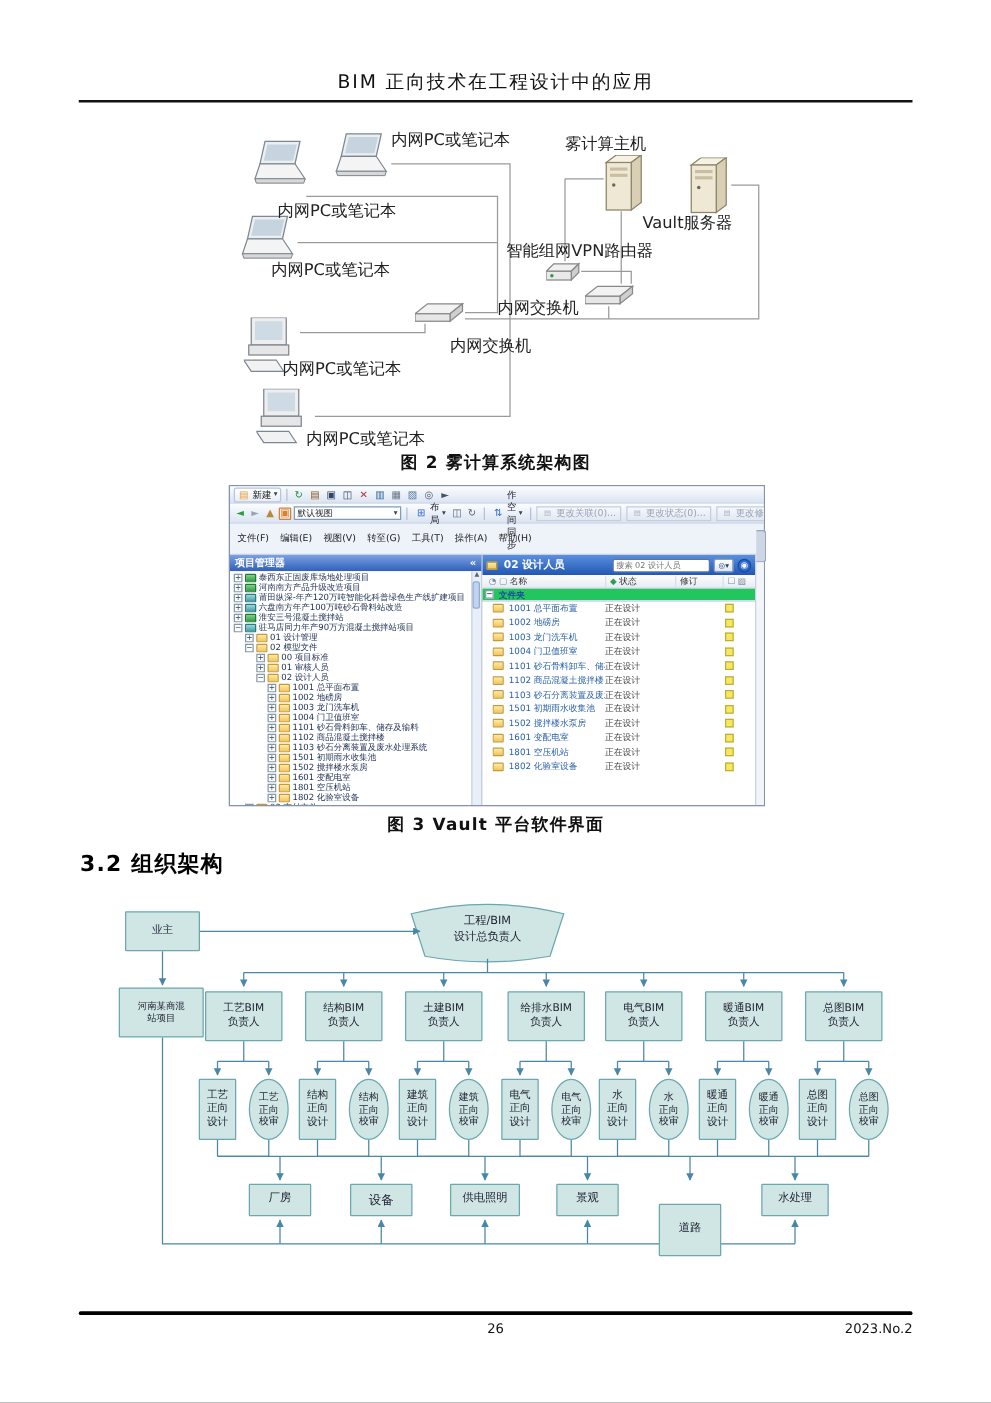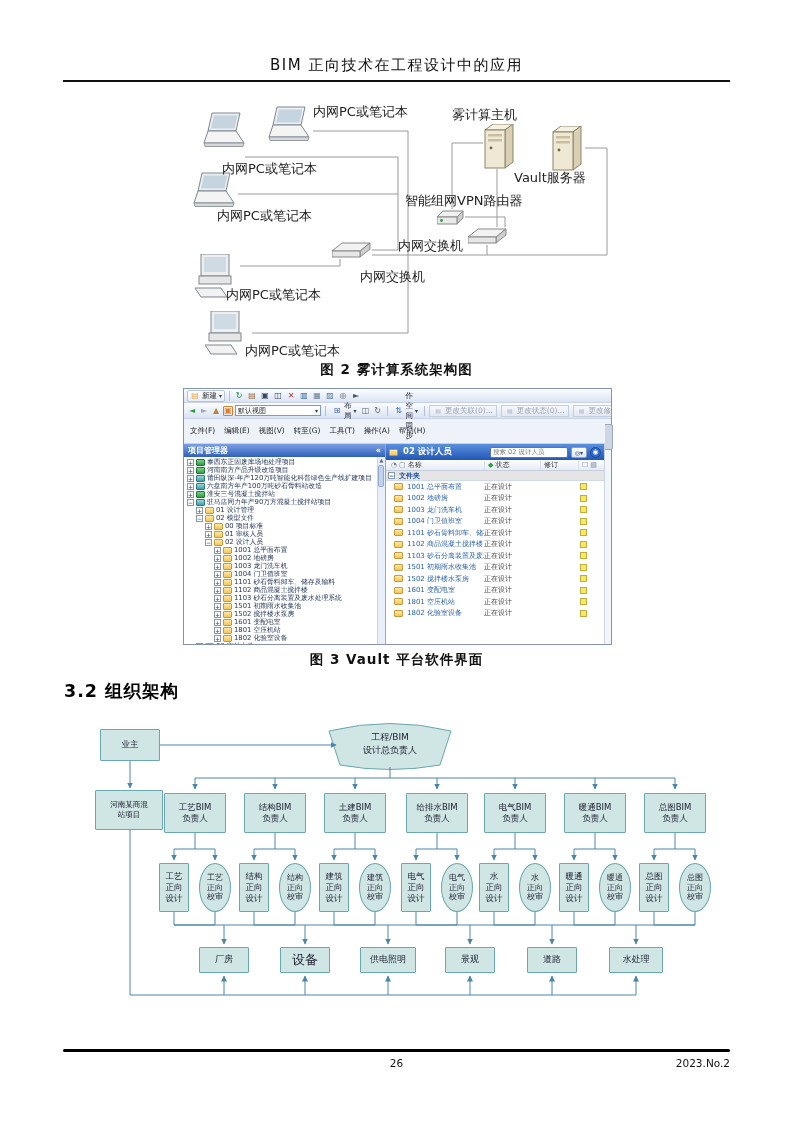--- a/index.html
+++ b/index.html
@@ -67,21 +67,21 @@
            font-size:6.5px;color:#666;padding:0 2px;font-family:inherit;}
   .vmag{width:16px;height:11px;background:linear-gradient(#fff,#dce6f5);border:1px solid #8aa0c0;border-radius:2px;
         display:inline-flex;align-items:center;justify-content:center;font-size:6px;color:#246;flex:none;}
   .vgear{width:11px;height:11px;border-radius:50%;background:#2f6ad0;border:1px solid #1b4a9e;color:#fff;
          display:inline-flex;align-items:center;justify-content:center;font-size:7px;flex:none;}
   .vcolh{height:11px;display:grid;grid-template-columns:1fr 56px 38px 24px;align-items:center;
          background:linear-gradient(#fdfdfe,#e6ecf5);border-bottom:1px solid #c5cedb;font-size:7px;color:#333;padding:0 2px;}
   .vcolh .c{display:flex;align-items:center;gap:2px;border-left:1px solid #d8dfea;padding-left:3px;height:9px;}
   .vcolh .c:first-child{border-left:none;}
   .vgroup{height:10px;display:flex;align-items:center;gap:2px;font-size:7px;font-weight:bold;color:#1a4e9e;
-          background:#e5e5e5;padding:0 2px;border-bottom:1px solid #d0daea;}
+          background:#22c55e;padding:0 2px;border-bottom:1px solid #d0daea;}
   .vrows{flex:1;overflow:hidden;}
   .vrow{height:11.5px;display:grid;grid-template-columns:1fr 56px 38px 24px;align-items:center;padding:0 2px 0 8px;font-size:7px;}
   .vrow .nm{display:flex;align-items:center;gap:2px;color:#2b62a8;white-space:nowrap;overflow:hidden;}
   .vrow .st{color:#444;}
   .vrow .yl{width:7px;height:7px;background:#f6e95f;border:1px solid #bfae3e;margin-left:2px;}
   .vstrip{width:7px;background:#f2f5fa;border-left:1px solid #c9d3e2;flex:none;}
   .side-tab{position:absolute;left:605px;top:424px;width:8px;height:26px;background:#cdd6e4;
             border:1px solid #98a5ba;border-left:none;border-radius:0 3px 3px 0;}
 
   
@@ -678,24 +678,24 @@
         <div class="orgbox orgellipse" style="left: 599px; top: 145px; width: 32px; height: 49px;">暖通
 正向
 校审</div>
         <div class="orgbox" style="left: 639px; top: 145px; width: 30px; height: 49px;">总图
 正向
 设计</div>
         <div class="orgbox orgellipse" style="left: 679px; top: 145px; width: 32px; height: 49px;">总图
 正向
 校审</div>
         <div class="orgbox" style="left: 199px; top: 229px; width: 50px; height: 26px; font-size: 9px;">厂房</div>
-        <div class="orgbox" style="left: 280px; top: 229px; width: 50px; height: 26px; font-size: 13px;">设备</div>
+        <div class="orgbox" style="left: 280px; top: 229px; width: 50px; height: 26px; font-size: 10px;">设备</div>
         <div class="orgbox" style="left: 360px; top: 229px; width: 56px; height: 26px; font-size: 9px;">供电照明</div>
         <div class="orgbox" style="left: 445px; top: 229px; width: 50px; height: 26px; font-size: 9px;">景观</div>
-        <div class="orgbox" style="left: 527px; top: 229px; width: 50px; height: 26px; font-size: 9px;">道路</div>
+        <div class="orgbox" style="left: 527px; top: 245px; width: 50px; height: 42px; font-size: 9px;">道路</div>
         <div class="orgbox" style="left: 609px; top: 229px; width: 54px; height: 26px; font-size: 9px;">水处理</div>
       </div>
   </div>
 
   <div class="footer-rule"></div>
   <div class="footer-page">26</div>
   <div class="footer-issue">2023.No.2</div>
 </div>
 
 </body></html>

